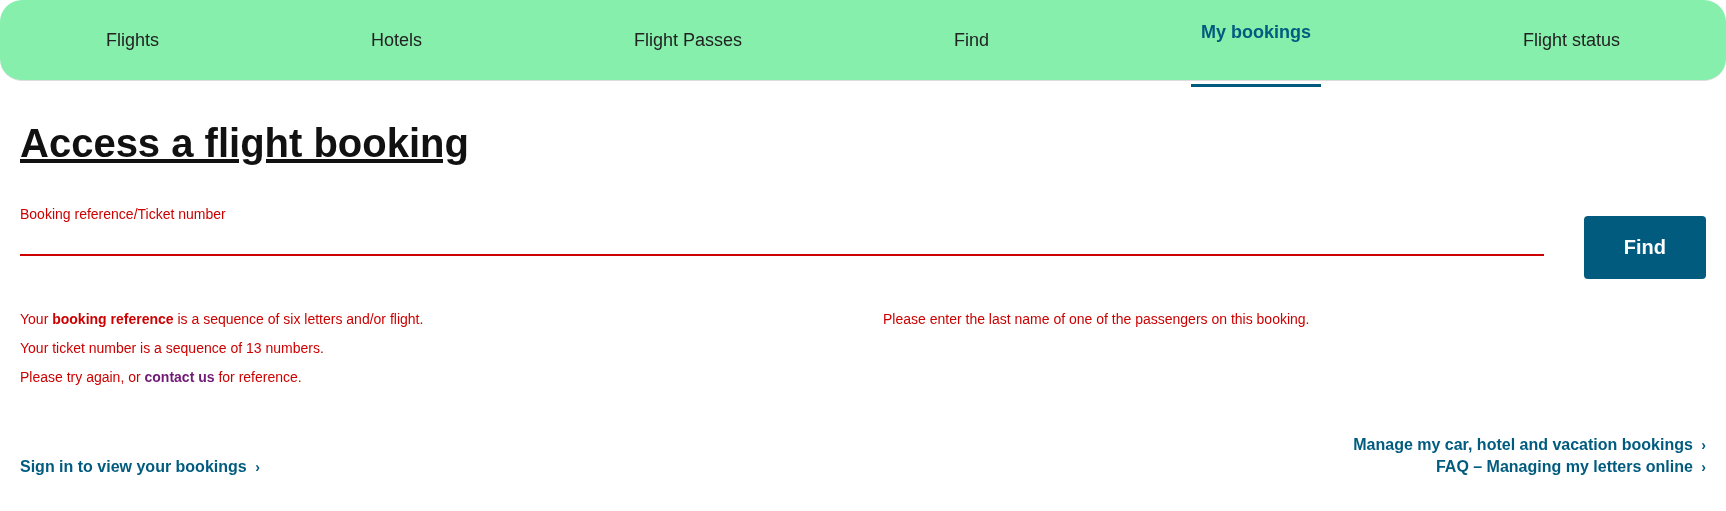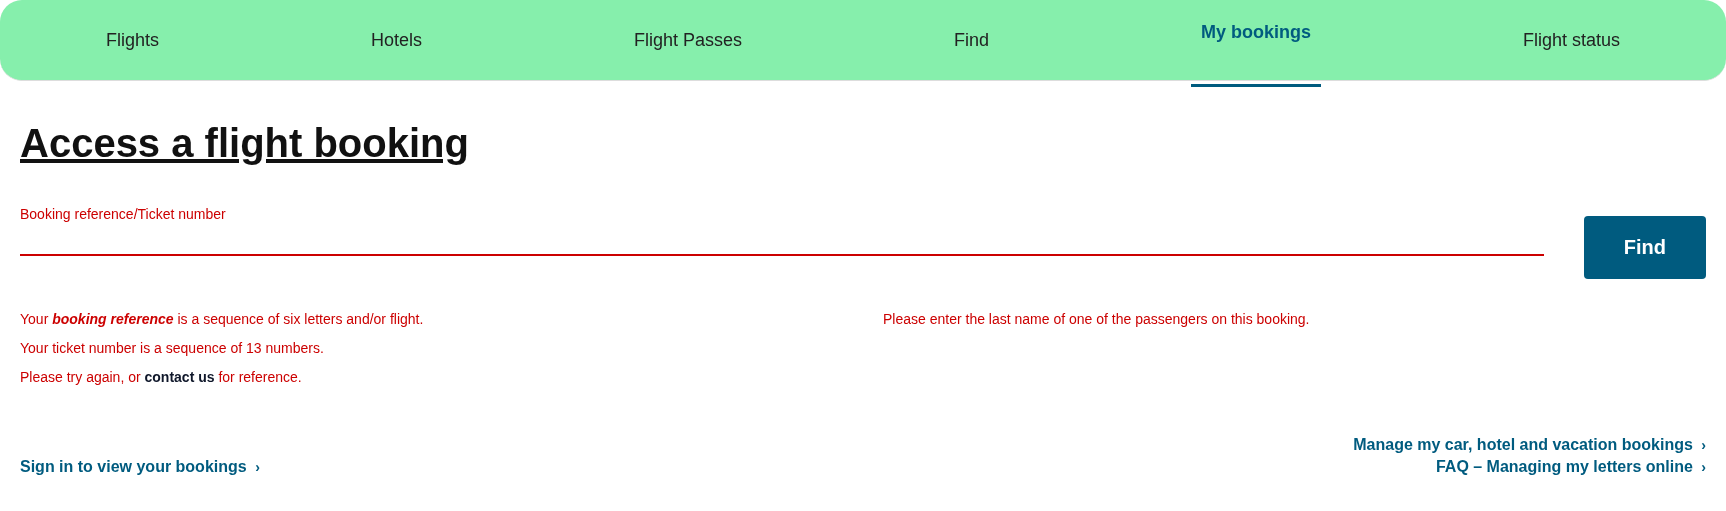--- a/index.html
+++ b/index.html
@@ -119,25 +119,24 @@
     .help-text {
       font-size: 14px;
       color: #cc0000;
       margin-bottom: 8px;
       line-height: 1.5;
     }
 
     .help-text strong {
       font-weight: 700;
       color: #cc0000;
-      font-style: italic;
     }
 
     .help-text a {
-      color: #0f172a;
+      color: #701a75;
       font-weight: 700;
       text-decoration: none;
     }
 
     
     .footer-links {
       display: flex;
       justify-content: space-between;
       align-items: flex-end;
       margin-top: 30px;

